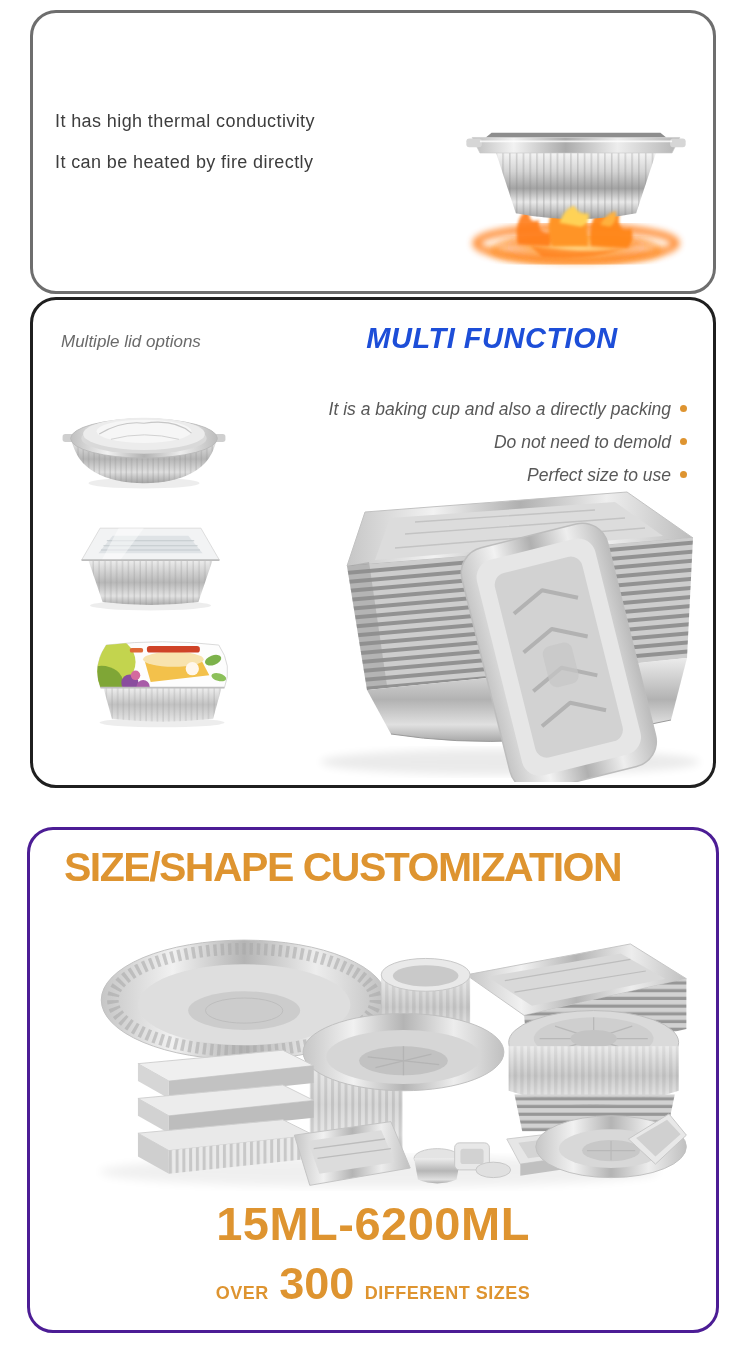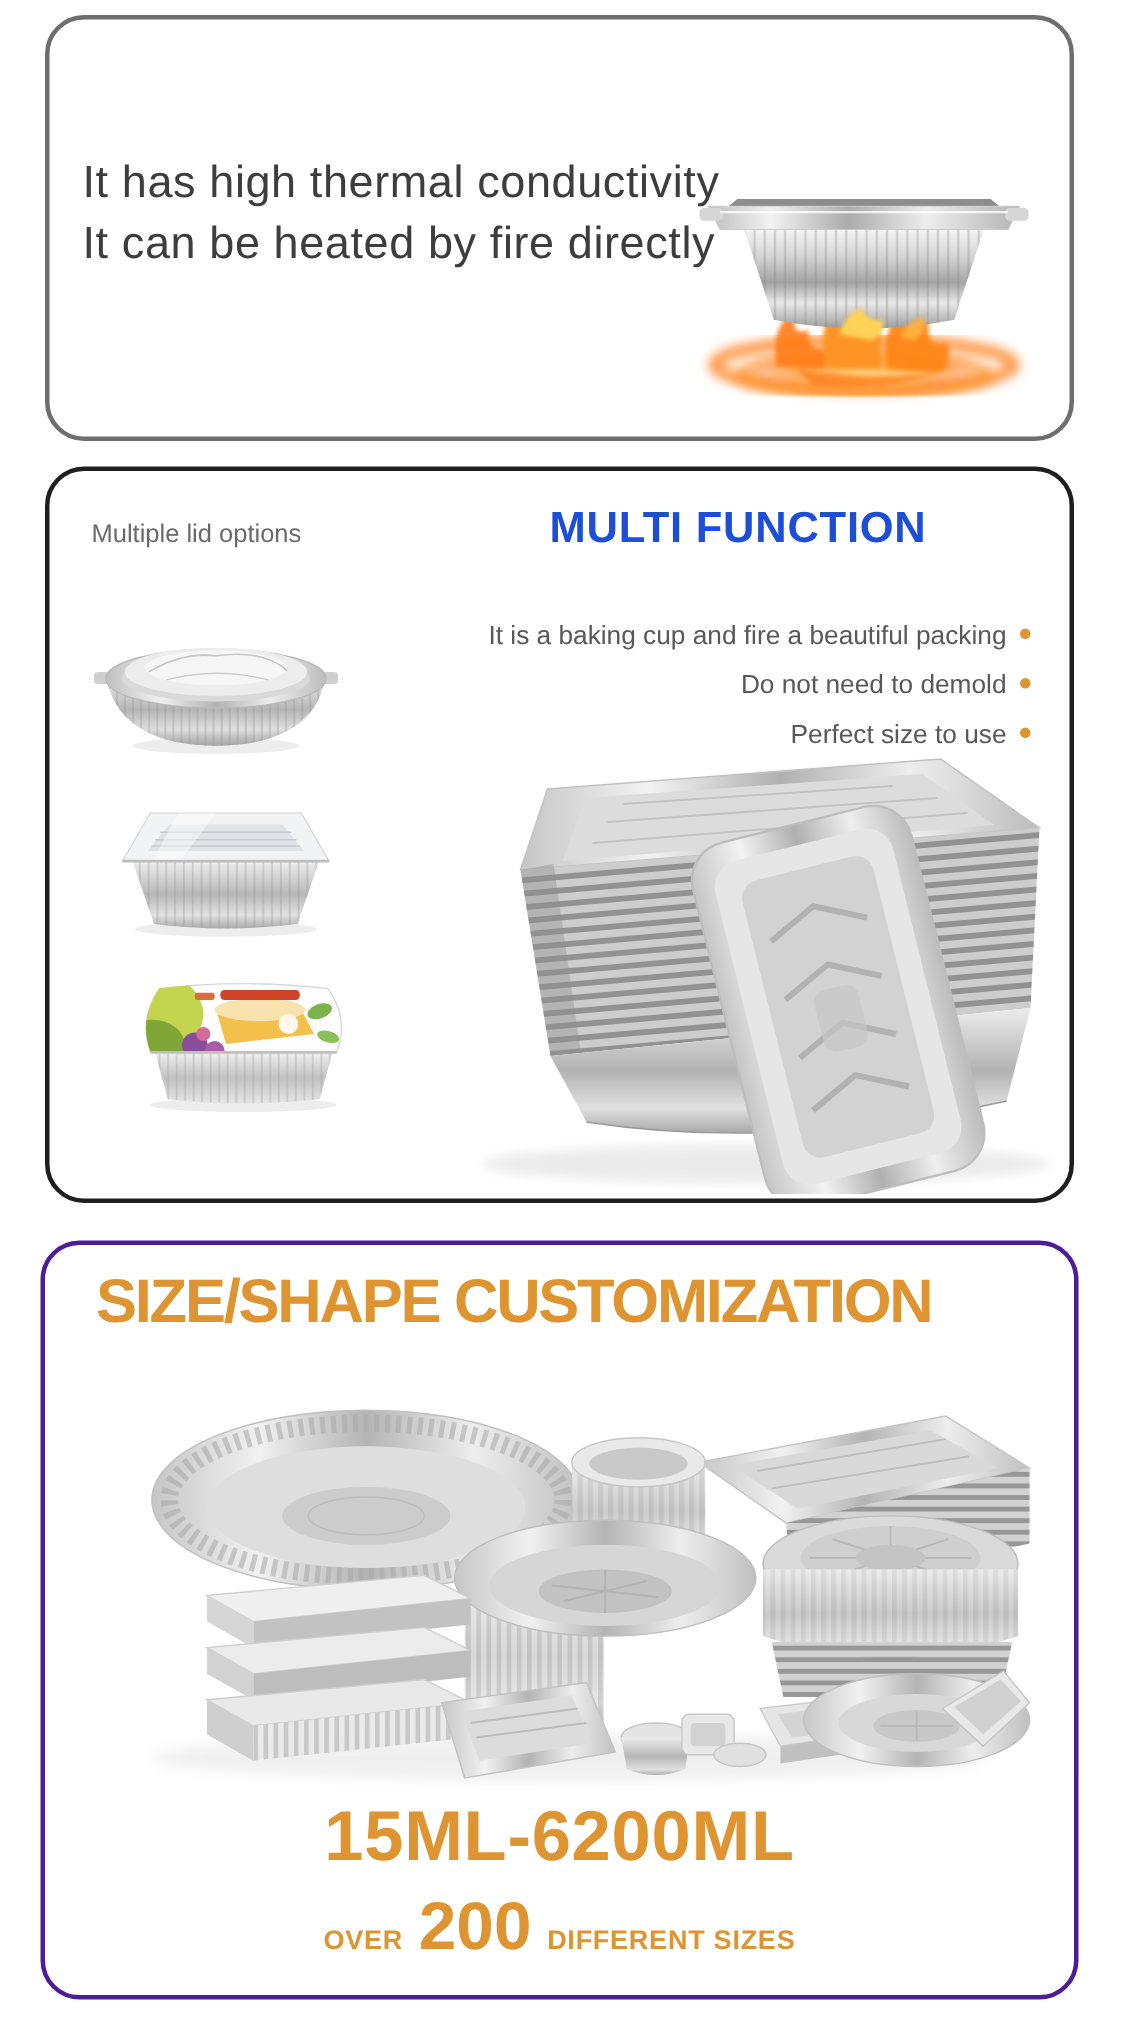--- a/index.html
+++ b/index.html
@@ -2,24 +2,24 @@
 <html><head>
 <meta charset="utf-8">
 <style>
   html,body{margin:0;padding:0;}
   body{
     width:750px;height:1349px;position:relative;background:#ffffff;
     font-family:"Liberation Sans", sans-serif;overflow:hidden;
   }
   .panel{position:absolute;background:#fff;border-radius:26px;}
   #panel-thermal{left:30px;top:10px;width:680px;height:278px;border:3px solid #6e6e6e;}
-  #panel-multi{left:30px;top:311px;width:680px;height:485px;border:3px solid #1f1f1f;}
+  #panel-multi{left:30px;top:297px;width:680px;height:485px;border:3px solid #1f1f1f;font-style:italic;}
   #panel-size{left:27px;top:827px;width:686px;height:500px;border:3px solid #4c1d95;}
 
-  .thermal-text{position:absolute;left:22px;top:88px;font-size:30px;color:#3d3d3d;
+  .thermal-text{position:absolute;left:22px;top:88px;font-size:18px;color:#3d3d3d;
     line-height:41px;letter-spacing:.4px;white-space:nowrap;}
   .fire-art{position:absolute;right:6px;top:84px;width:262px;height:178px;}
 
   .lid-label{position:absolute;left:28px;top:32px;font-size:17px;color:#6a6a6a;}
   .multi-title{position:absolute;left:249px;top:22px;width:420px;text-align:center;
     font-size:29px;font-weight:bold;color:#1d4ed8;letter-spacing:.5px;white-space:nowrap;}
   .bullets{position:absolute;right:26px;top:93px;text-align:right;}
   .bullet-row{font-size:17.5px;color:#585858;line-height:33px;white-space:nowrap;}
   .bullet-dot{display:inline-block;width:7px;height:7px;border-radius:50%;
     background:#DE9430;margin-left:9px;vertical-align:3px;}
@@ -103,21 +103,21 @@
       </g>
     </svg>
   </div>
 </section>
 
 <section class="panel" id="panel-multi">
   <div class="lid-label">Multiple lid options</div>
   <h2 class="multi-title" style="margin:0">MULTI FUNCTION</h2>
 
   <div class="bullets">
-    <div class="bullet-row"><span>It is a baking cup and fire a beautiful packing</span><span class="bullet-dot"></span></div>
+    <div class="bullet-row"><span>It is a baking cup and also a directly packing</span><span class="bullet-dot"></span></div>
     <div class="bullet-row"><span>Do not need to demold</span><span class="bullet-dot"></span></div>
     <div class="bullet-row"><span>Perfect size to use</span><span class="bullet-dot"></span></div>
   </div>
 
   <div class="art" id="art-bowl">
     <svg viewBox="0 0 190 110" aria-hidden="true">
       <defs>
         <linearGradient id="Bf" x1="0" y1="0" x2="0" y2="1">
           <stop offset="0" stop-color="#e9e9e9"></stop>
             <stop offset=".45" stop-color="#b5b5b5"></stop>
@@ -350,16 +350,16 @@
       <path d="M545,244 L595,244 M570,234 L570,254" stroke="#b8b8b8" stroke-width="1.2"></path>
 
       <polygon points="588,232 630,206 648,228 616,258" fill="#e8e8e8" stroke="#c6c6c6"></polygon>
       <polygon points="596,231 628,212 642,227 616,250" fill="#d0d0d0"></polygon>
     </svg>
   </div>
 
   <div class="range-text">15ML-6200ML</div>
   <div class="over-line">
     <span class="over-small">OVER</span>
-    <span class="over-big">200</span>
+    <span class="over-big">300</span>
     <span class="over-small">DIFFERENT SIZES</span>
   </div>
 </section>
 
 </body></html>

